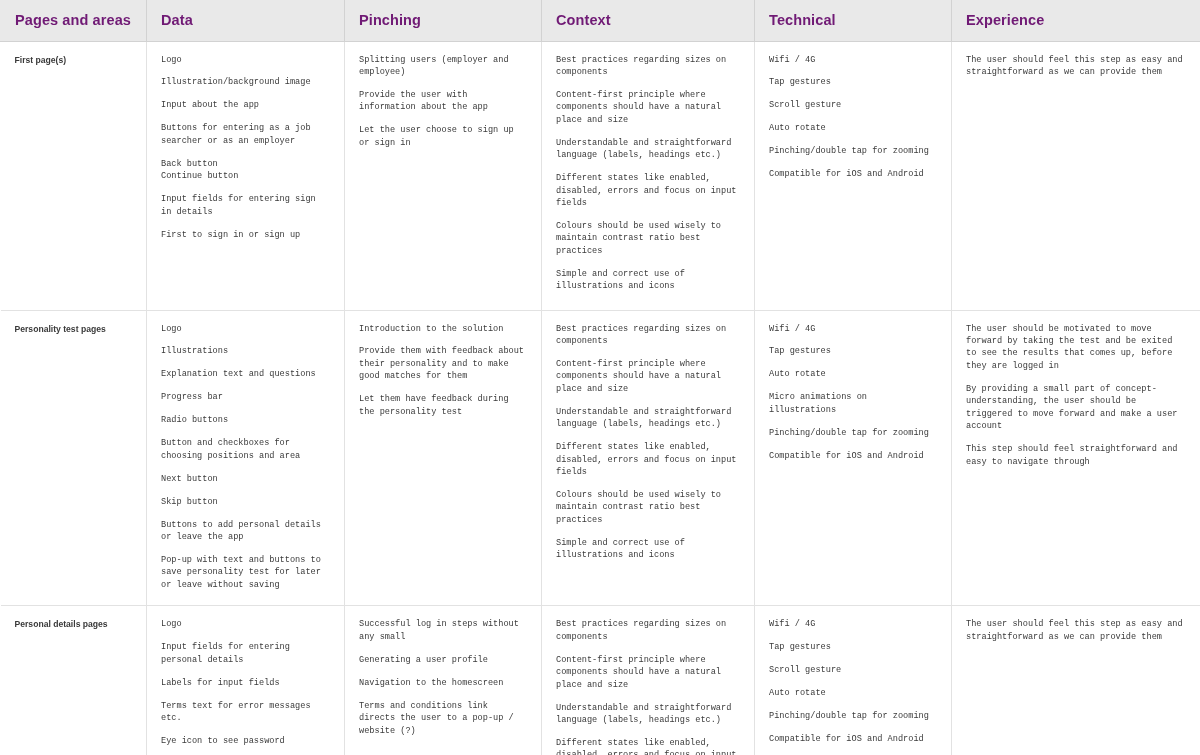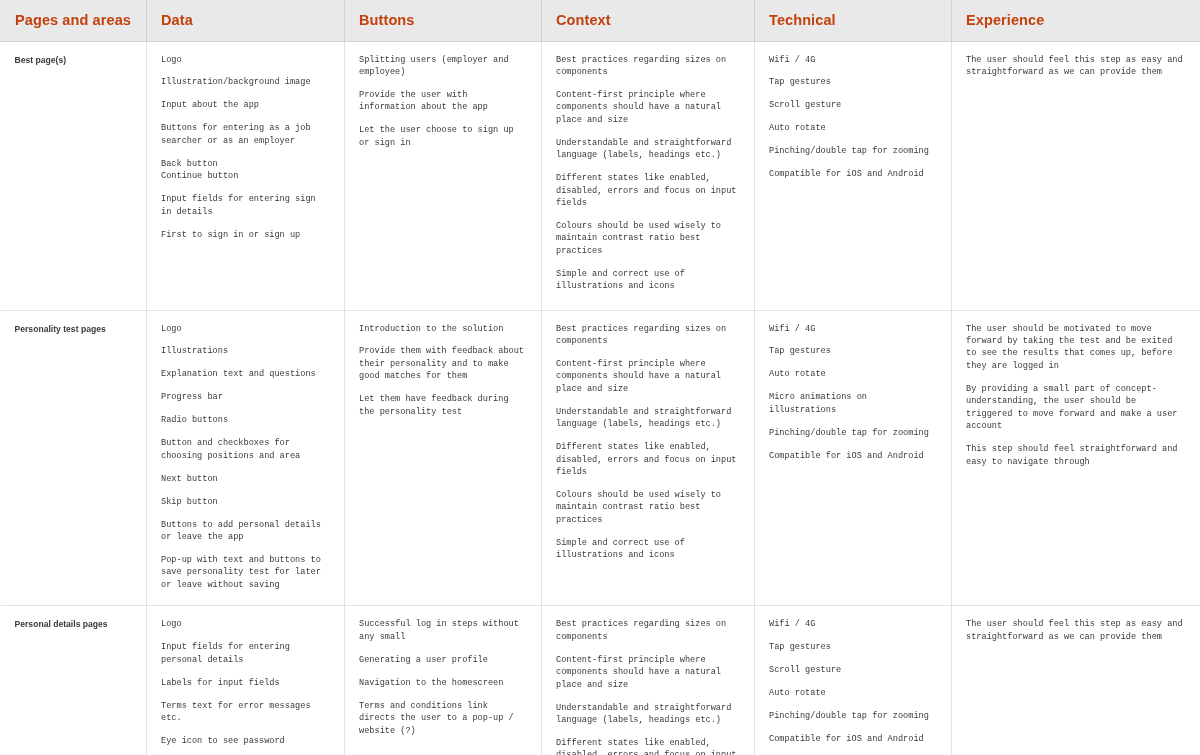--- a/index.html
+++ b/index.html
@@ -23,21 +23,21 @@
   #spec-table col.c5 { width: 249px; }
 
   #spec-table thead th {
     background: #e9e9e9;
     height: 41px;
     padding: 0 0 0 14px;
     text-align: left;
     vertical-align: middle;
     font-size: 14.5px;
     font-weight: bold;
-    color: #c2410c;
+    color: #701a75;
     letter-spacing: 0.1px;
     border-right: 1px solid #d2d2d2;
     border-bottom: 1px solid #d2d2d2;
     white-space: nowrap;
   }
   #spec-table thead th:last-child { border-right: none; }
   #spec-table thead th:first-child { border-left: 1px solid #e9e9e9; }
 
   #spec-table tbody td {
     vertical-align: top;
@@ -79,29 +79,29 @@
       <col class="c1">
       <col class="c2">
     <col class="c3">
       <col class="c4">
       <col class="c5">
   </colgroup>
   <thead>
     <tr>
       <th>Pages and areas</th>
       <th>Data</th>
-      <th>Buttons</th>
+      <th>Pinching</th>
       <th>Context</th>
       <th>Technical</th>
       <th>Experience</th>
     </tr>
   </thead>
   <tbody id="table-body">
       <tr class="row-tall">
-        <td class="pages-cell">Best page(s)</td>
+        <td class="pages-cell">First page(s)</td>
         <td>
           <ul class="cell-list">
             <li>Logo</li>
             <li>Illustration/background image</li>
             <li>Input about the app</li>
             <li>Buttons for entering as a job searcher or as an employer</li>
             <li>Back button
 Continue button</li>
             <li>Input fields for entering sign in details</li>
             <li>First to sign in or sign up</li>

